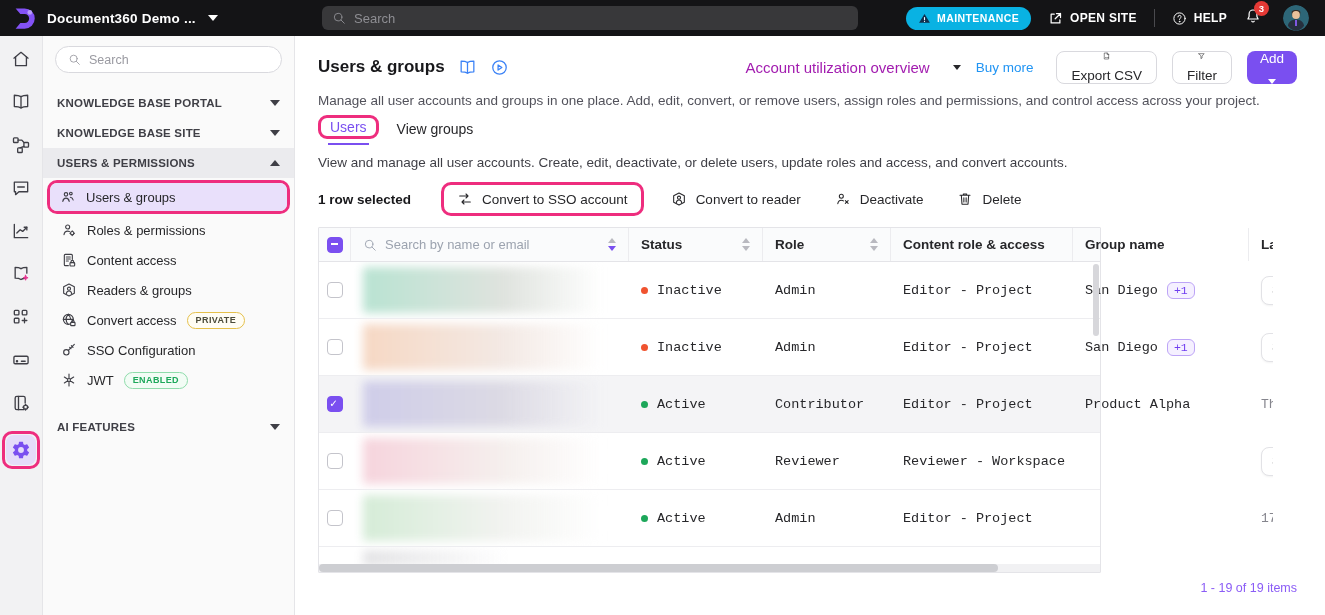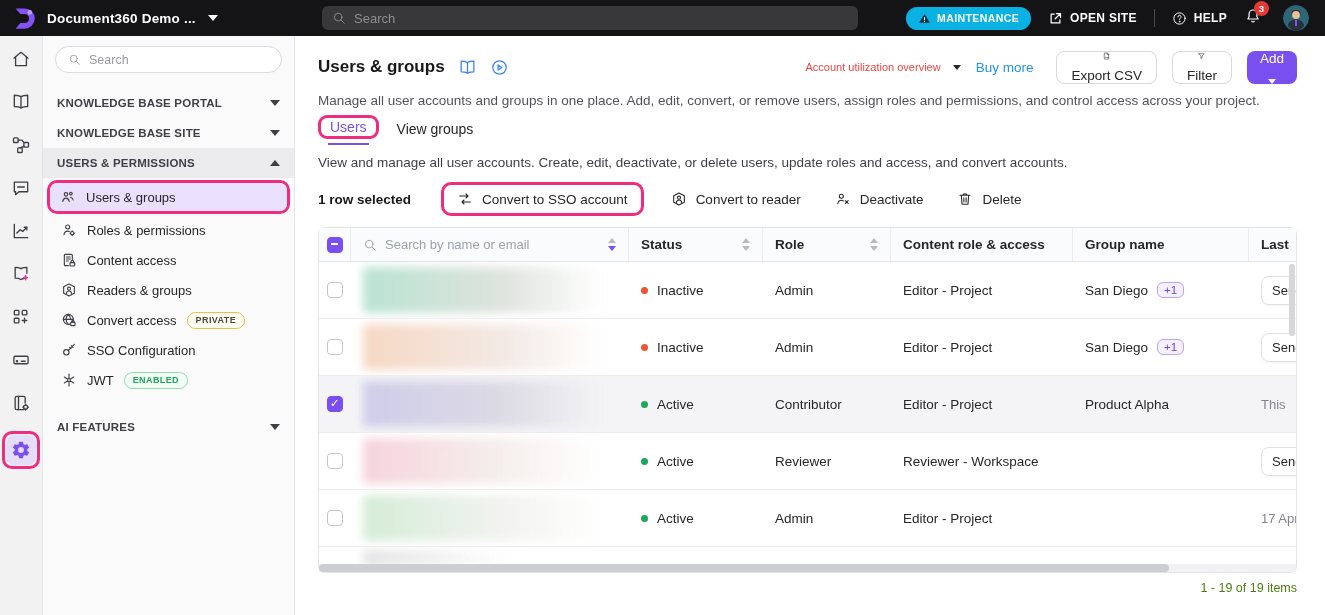--- a/index.html
+++ b/index.html
@@ -67,21 +67,21 @@
   .badge-enabled { border:1.5px solid #8fdcab; background:#f2fcf5; color:#1da75a; }
   .sec-gap { margin-top:18px; }
 
   
   .main { flex:1; padding:14px 28px 0 23px; position:relative; }
   .page-head { display:flex; align-items:center; height:34px; }
   .page-title { font-size:17px; font-weight:bold; color:#18181b; }
   .title-icon { margin-left:13px; color:#3b82f6; display:flex; }
   .title-icon svg { width:19px; height:19px; }
   .head-right { margin-left:auto; display:flex; align-items:center; gap:15px; }
-  .overview { display:flex; align-items:center; gap:12px; font-size:11px; color:#ef4444; cursor:pointer; }
+  .overview { display:flex; align-items:center; gap:23px; font-size:15px; color:#a21caf; cursor:pointer; }
   .o-caret { width:0; height:0; border:4.5px solid transparent; border-top:5.5px solid #27272a; margin-top:5px; }
   .buy-more { color:#2094f3; font-size:13.5px; cursor:pointer; margin-right:8px; }
   .btn { display:flex; align-items:center; gap:8px; border:1px solid #d9d9de; border-radius:8px;
          height:33px; padding:0 14px; font-size:13.5px; color:#27272a; background:#fff; cursor:pointer;flex-direction:column; }
   .btn svg { width:15px; height:15px; }
   .btn-add { background:#7a4ff0; border:none; color:#fff; padding:0 13px; gap:8px; }
   .a-caret { width:0; height:0; border:4.5px solid transparent; border-top:5.5px solid #fff; margin-top:5px; }
 
   .page-desc { font-size:13.5px; color:#52525b; margin-top:9px; white-space:nowrap; }
 
@@ -95,21 +95,21 @@
   .action-bar { display:flex; align-items:center; margin-top:10px; height:38px;text-align:center; }
   .sel-text { font-size:13.5px; font-weight:bold; color:#18181b; margin-right:30px; }
   .action { display:flex; align-items:center; gap:9px; font-size:13.5px; color:#27272a;
             cursor:pointer; margin-right:34px; }
   .action svg { width:16px; height:16px; }
   .action-annotate { border:3px solid #ee2d7e; border-radius:10px; padding:6px 13px;
                      margin-right:27px; }
   .action-annotate .action { margin-right:0; }
 
   
-  .table { margin-top:9px; width:979px; border:1px solid #e4e4e8; border-radius:7px; position:relative; }
+  .table { margin-top:9px; width:783px; border:1px solid #e4e4e8; border-radius:1px; position:relative; }
   .thead { display:flex; height:34px; background:#fafbfc; border-bottom:1px solid #e4e4e8;
            font-size:13.5px; color:#27272a; }
   .th { display:flex; align-items:center; gap:18px; padding:0 12px; border-right:1px solid #ececef;
         font-weight:bold; overflow:hidden; white-space:nowrap; }
   .th:last-child { border-right:none; }
   .col-cb { width:32px; justify-content:center; padding:0; flex:none; }
   .col-name { width:278px; flex:none; }
   .col-status { width:134px; flex:none; }
   .col-role { width:128px; flex:none; }
   .col-content { width:182px; flex:none; }
@@ -117,21 +117,21 @@
   .col-last { flex:1; }
   .th-search { font-weight:normal; gap:8px; }
   .th-search input { flex:1; border:none; outline:none; background:transparent;
                      font-size:13px; color:#3f3f46; min-width:0; }
   .th-search input::placeholder { color:#9ca3af; }
   .sort { display:flex; flex-direction:column; gap:2.5px; margin-left:auto; cursor:pointer; }
   .sort .s-up { width:0; height:0; border:4px solid transparent; border-bottom:5px solid #b9b9c0; }
   .sort .s-dn { width:0; height:0; border:4px solid transparent; border-top:5px solid #b9b9c0; }
   .sort.desc-active .s-dn { border-top-color:#7a4ff0; }
 
-  .trow { display:flex; align-items:center; height:57px; border-bottom:1px solid #ededf0; background:#fff; }
+  .trow { display:flex; align-items:center; height:57px; border-bottom:1px solid #ededf0; background:#fff;font-family:Liberation Mono, monospace; }
   .trow.selected { background:#f4f4f6; }
   .tc { display:flex; align-items:center; padding:0 12px; font-size:13.5px; color:#27272a;
         overflow:hidden; white-space:nowrap; height:100%; }
   .tc.col-cb { justify-content:center; padding:0; }
 
   .cb { width:16px; height:16px; border:1.5px solid #c4c4cb; border-radius:4px; background:#fff;
         position:relative; cursor:pointer; }
   .cb.checked { background:#7a4ff0; border-color:#7a4ff0; }
   .cb.checked::after { content:"\2713"; position:absolute; left:2px; top:-1px; color:#fff; font-size:11.5px; }
   .cb.indet { background:#7a4ff0; border-color:#7a4ff0; }
@@ -154,21 +154,21 @@
               box-shadow:0 1px 2px rgba(0,0,0,.05); font-size:13px; color:#27272a;
               white-space:nowrap; cursor:pointer; flex:none; }
   .last-text { color:#85858d; font-size:13px; white-space:nowrap; }
 
   .trow-partial { display:flex; align-items:flex-start; height:17px; overflow:hidden; background:#fff; }
   .hscroll { height:8px; background:#f1f1f3; position:relative; }
   .hthumb { position:absolute; left:0; top:0; height:8px; width:87%; background:#cdced2; border-radius:4px; cursor:pointer; }
   .vscroll { position:absolute; top:36px; right:1px; width:6px; height:72px; background:#d7d7db;
              border-radius:3px; cursor:pointer; }
 
-  .pagination { width:979px; text-align:right; font-size:12.5px; color:#4d7c0f; margin-top:8px; }
+  .pagination { width:979px; text-align:right; font-size:12.5px; color:#8b5cf6; margin-top:8px; }
 
   svg.stroke { fill:none; stroke:currentColor; stroke-width:1.6; stroke-linecap:round; stroke-linejoin:round; }
 </style>
 </head>
 <body>
 
 <div class="topbar">
   <div class="logo">
     <svg viewBox="0 0 24 24">
         <path d="M5 3h8a9 9 0 0 1 9 9 9 9 0 0 1-9 9H5l4.2-5H13a4 4 0 0 0 0-8H9.2z" fill="#8352f5"></path>

